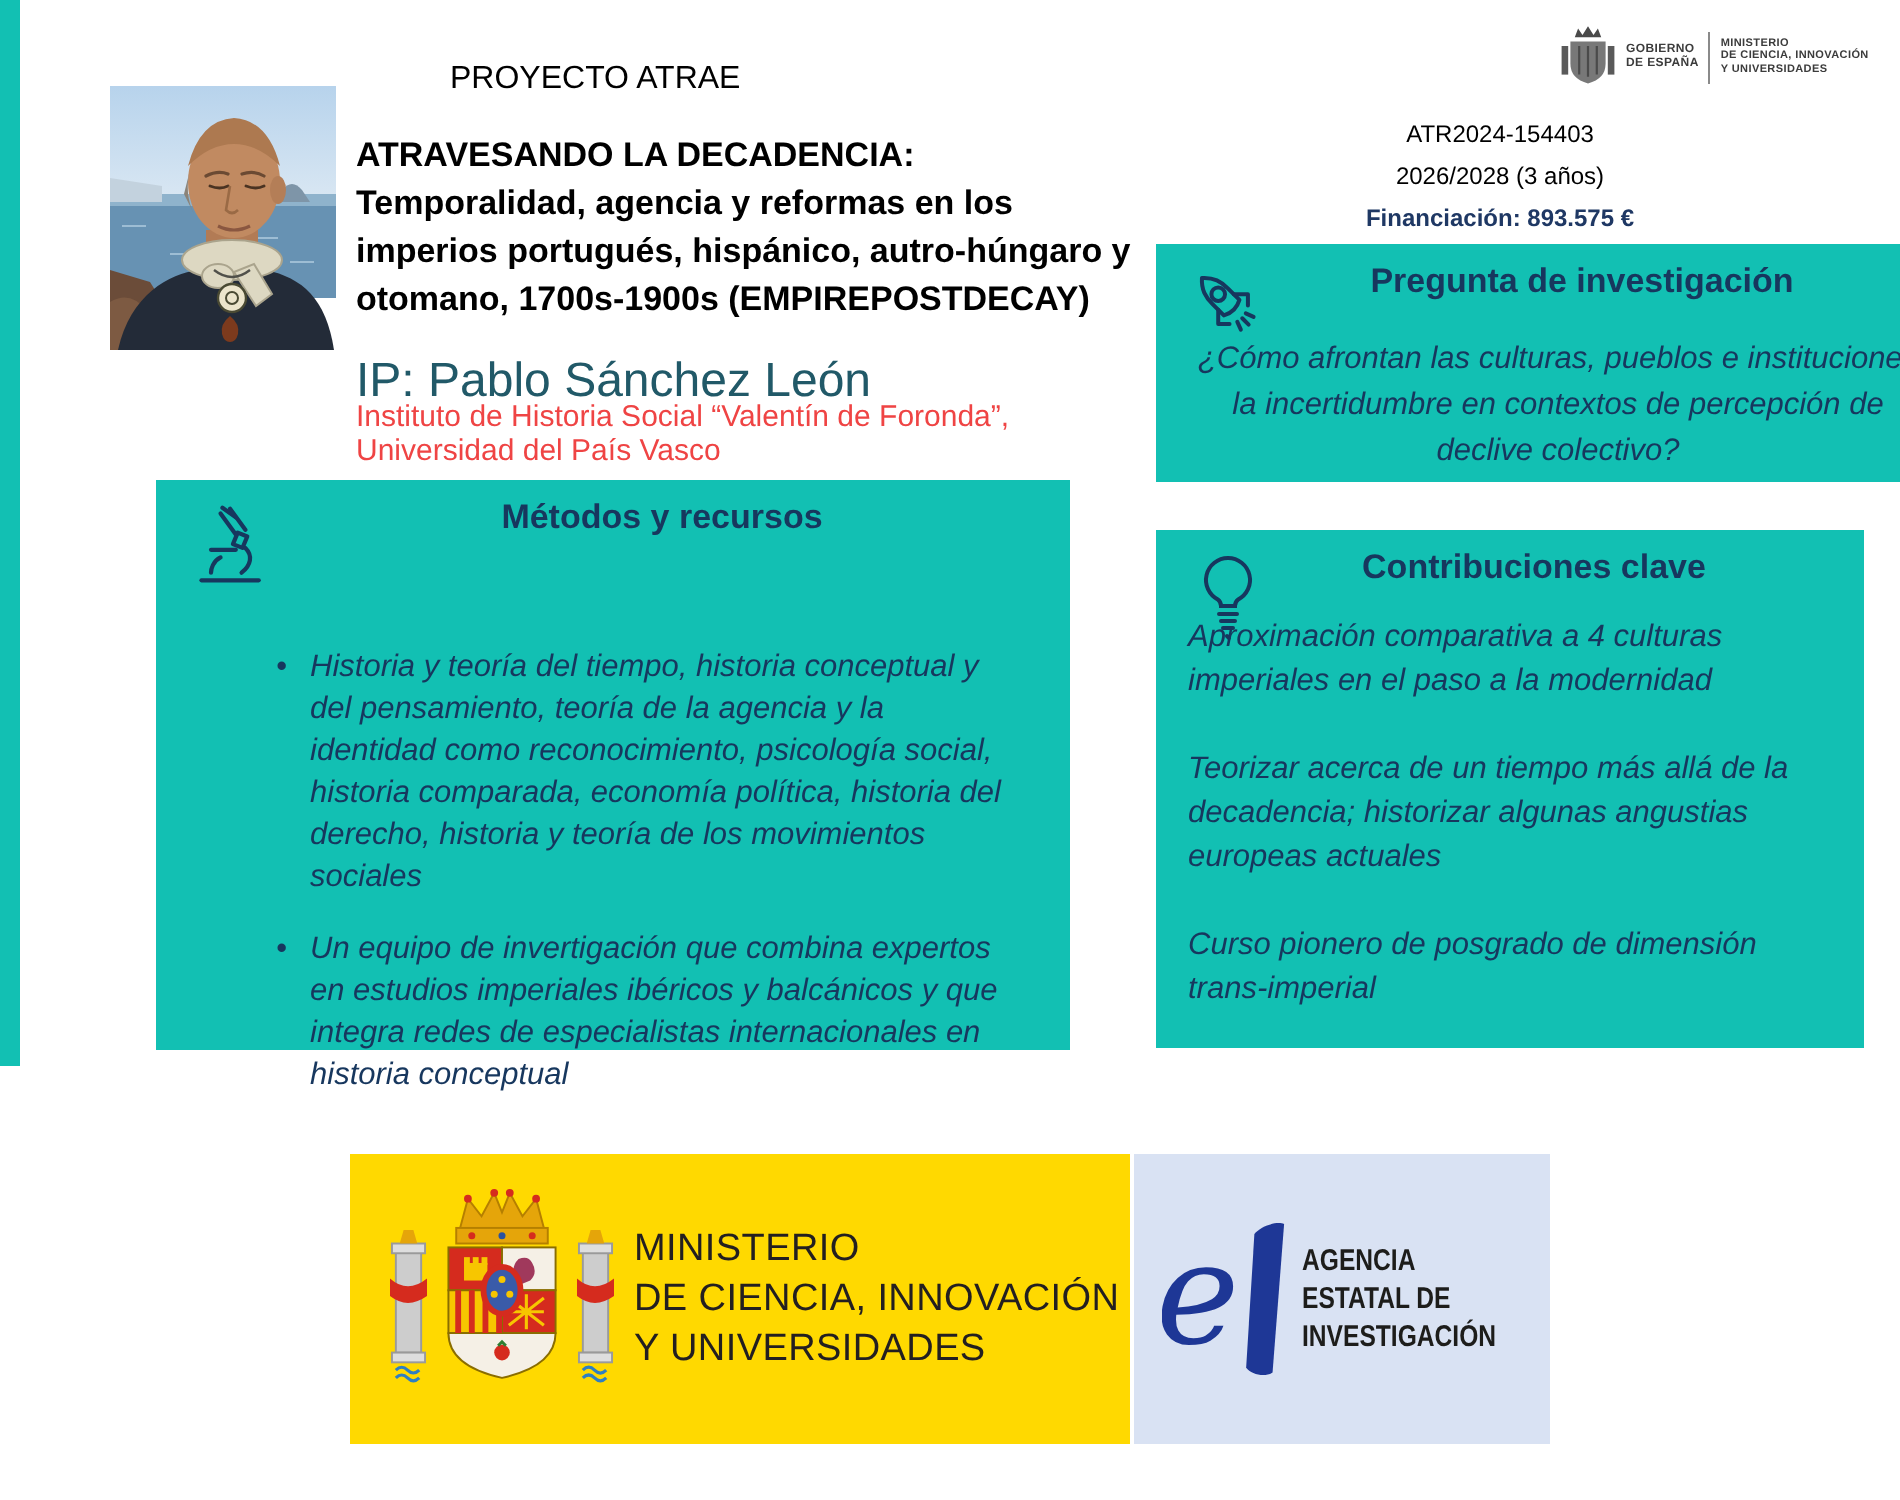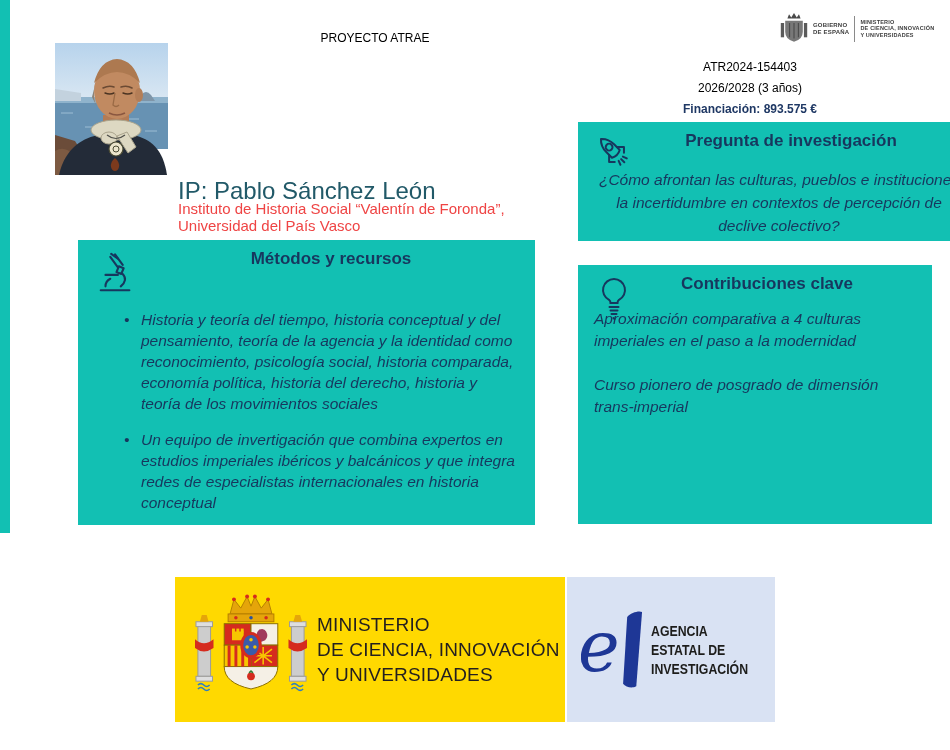--- a/index.html
+++ b/index.html
@@ -6,22 +6,22 @@
   .canvas{
     position:relative;width:950px;height:750px;background:#ffffff;
     font-family:"Liberation Sans",sans-serif;overflow:hidden;
   }
   .teal-bar{position:absolute;left:0;top:0;width:10px;height:533px;background:#12c0b3;}
 
   
   .photo{position:absolute;left:55px;top:43px;width:113px;height:132px;overflow:hidden;}
 
   
-  .proyecto-title{position:absolute;left:225px;top:31px;width:300px;text-align:center;
-    font-size:12px;color:#000;}
+  .proyecto-title{position:absolute;left:225px;top:31px;width:300px;text-align:left;
+    font-size:16px;color:#000;}
   .main-title{position:absolute;left:178px;top:66px;width:399px;font-size:17px;
     font-weight:bold;line-height:24px;color:#000;}
   .ip-line{position:absolute;left:178px;top:177px;font-size:24px;color:#215968;}
   .institute{position:absolute;left:178px;top:200px;font-size:15px;line-height:17px;color:#ef4444;}
 
   
   .gov-logo{position:absolute;left:779px;top:12px;display:flex;align-items:center;}
   .gov-crest{width:30px;height:33px;}
   .gov-text{margin-left:4px;font-size:6px;font-weight:bold;line-height:7px;color:#3c3c3c;letter-spacing:.2px;}
   .gov-divider{width:1px;height:26px;background:#8a8a8a;margin:0 5px;}
@@ -37,21 +37,21 @@
   .box-pregunta{left:578px;top:122px;width:402px;height:119px;}
   .box-contrib{left:578px;top:265px;width:354px;height:259px;}
   .box-header{font-weight:bold;font-size:17px;text-align:center;padding-top:9px;}
   .box-pregunta .box-header,.box-contrib .box-header{padding-left:34px;padding-right:10px;}
   .box-metodos .box-header{padding-left:63px;padding-right:14px;}
   .box-icon{position:absolute;}
   .icon-microscope{left:17px;top:9px;width:42px;height:48px;}
   .icon-rocket{left:13px;top:7px;width:44px;height:44px;}
   .icon-bulb{left:20px;top:11px;width:32px;height:46px;}
 
-  .metodos-list{margin:2px;padding:38px 16px 0 44px;font-style:italic;font-size:15.5px;line-height:21px;}
+  .metodos-list{margin:16px;padding:38px 16px 0 44px;font-style:italic;font-size:15.5px;line-height:21px;}
   .metodos-list li{list-style:none;position:relative;padding-left:17px;margin-bottom:15px;}
   .metodos-list li::before{content:"\2022";position:absolute;left:0;}
 
   .pregunta-text{margin:17px 14px 0;text-align:center;font-style:italic;font-size:15.5px;line-height:23px;}
   .contrib-text{margin:14px 16px 0;text-align:left;font-style:italic;font-size:15.5px;line-height:22px;}
   .contrib-text p{margin:0 0 22px;}
 
   
   .yellow-box{position:absolute;left:175px;top:577px;width:390px;height:145px;background:#ffd900;
     display:flex;align-items:center;}
@@ -110,20 +110,24 @@
       <path d="M54 70 q8 4 16 0" stroke="#8a5740" stroke-width="1.6" fill="none"></path>
       <path d="M52 92 q9 7 18 0" stroke="#50504a" stroke-width="1.2" fill="none"></path>
       <circle cx="61" cy="106" r="7" fill="#ece5cc" stroke="#4a4a33" stroke-width="1.2"></circle>
       <circle cx="61" cy="106" r="3" fill="none" stroke="#4a4a33" stroke-width="1"></circle>
       <path d="M60 115 q5 4 4 9 q-1 4 -4 4 q-3 0 -4 -4 q-1 -5 4 -9 Z" fill="#7c3a1d"></path>
     </svg>
   </div>
 
   <div class="proyecto-title">PROYECTO ATRAE</div>
 
+  <div class="main-title">
+    <span style="display:block;">ATRAVESANDO LA DECADENCIA:</span>
+    <span>Temporalidad, agencia y reformas en los imperios portugués, hispánico, autro-húngaro y otomano, 1700s-1900s (EMPIREPOSTDECAY)</span>
+  </div>
 
   <div class="ip-line">IP: Pablo Sánchez León</div>
 
   <div class="institute">
     <span style="display:block;">Instituto de Historia Social “Valentín de Foronda”,</span>
     <span style="display:block;">Universidad del País Vasco</span>
   </div>
 
   <div class="gov-logo">
     <svg class="gov-crest" viewBox="0 0 26 30">
@@ -189,20 +193,21 @@
     <svg class="box-icon icon-bulb" viewBox="0 0 32 46">
       <g fill="none" stroke="#17375e" stroke-width="2" stroke-linecap="round">
         <path d="M16 3 a11 11 0 0 1 5 20.8 q-1.5 1.2 -1.5 3.2 h-7 q0 -2 -1.5 -3.2 A11 11 0 0 1 16 3 Z"></path>
         <path d="M11.5 31 h9 M12.5 34.5 h7 M13.5 38 h5"></path>
         <path d="M15.5 42 l1 1"></path>
       </g>
     </svg>
     <div class="box-header">Contribuciones clave</div>
     <div class="contrib-text">
       <p>Aproximación comparativa a 4 culturas imperiales en el paso a la modernidad</p>
+      <p>Teorizar acerca de un tiempo más allá de la decadencia; historizar algunas angustias europeas actuales</p>
       <p>Curso pionero de posgrado de dimensión trans-imperial</p>
     </div>
   </div>
 
   <div class="yellow-box">
     <svg class="ministry-crest" viewBox="0 0 115 122">
 
       <g>
         <rect x="3" y="36" width="13" height="52" fill="#cdcdcd" stroke="#9a9a9a"></rect>
         <rect x="1" y="32" width="17" height="5" fill="#dedede" stroke="#9a9a9a"></rect>

